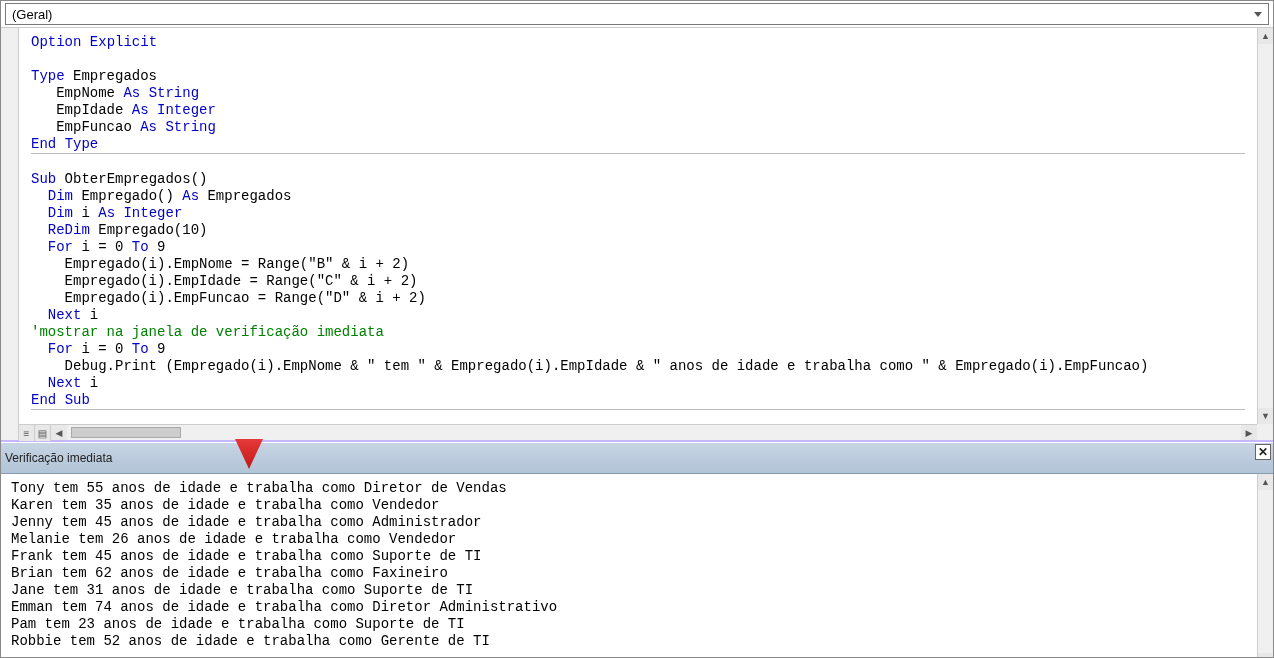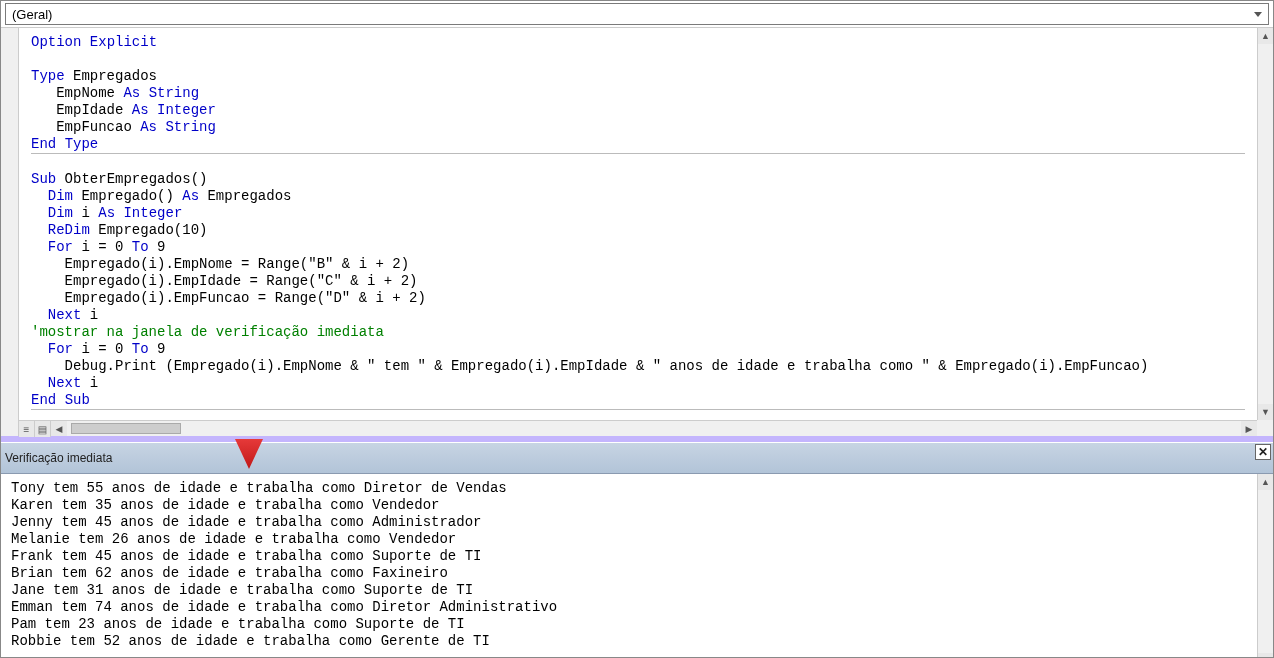--- a/index.html
+++ b/index.html
@@ -38,21 +38,21 @@
   right: 6px;
   top: 50%;
   margin-top: -2px;
   border-left: 4px solid transparent;
   border-right: 4px solid transparent;
   border-top: 5px solid #555;
 }
 .code-area-wrap {
   position: relative;
   height: 414px;
-  border-bottom: 6px solid #c4b5fd;
+  border-bottom: 2px solid #c4b5fd;
   padding-left: 44px;
 }
 .code-gutter {
   position: absolute;
   left: 0; top: 0; bottom: 0;
   width: 18px;
   background: #f0f0f0;
   border-right: 1px solid #ccc;
 }
 .code-area {

